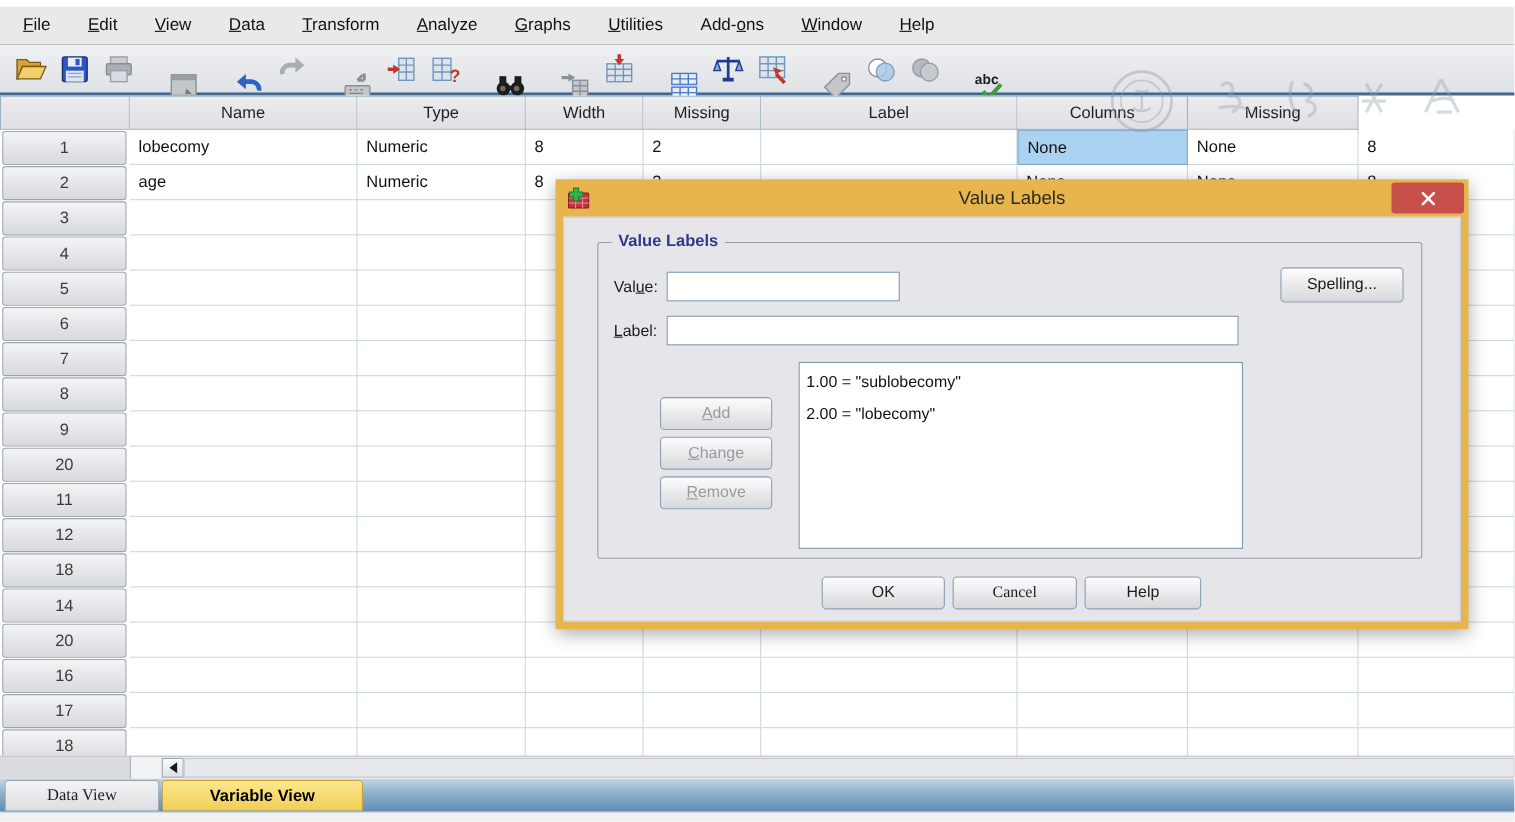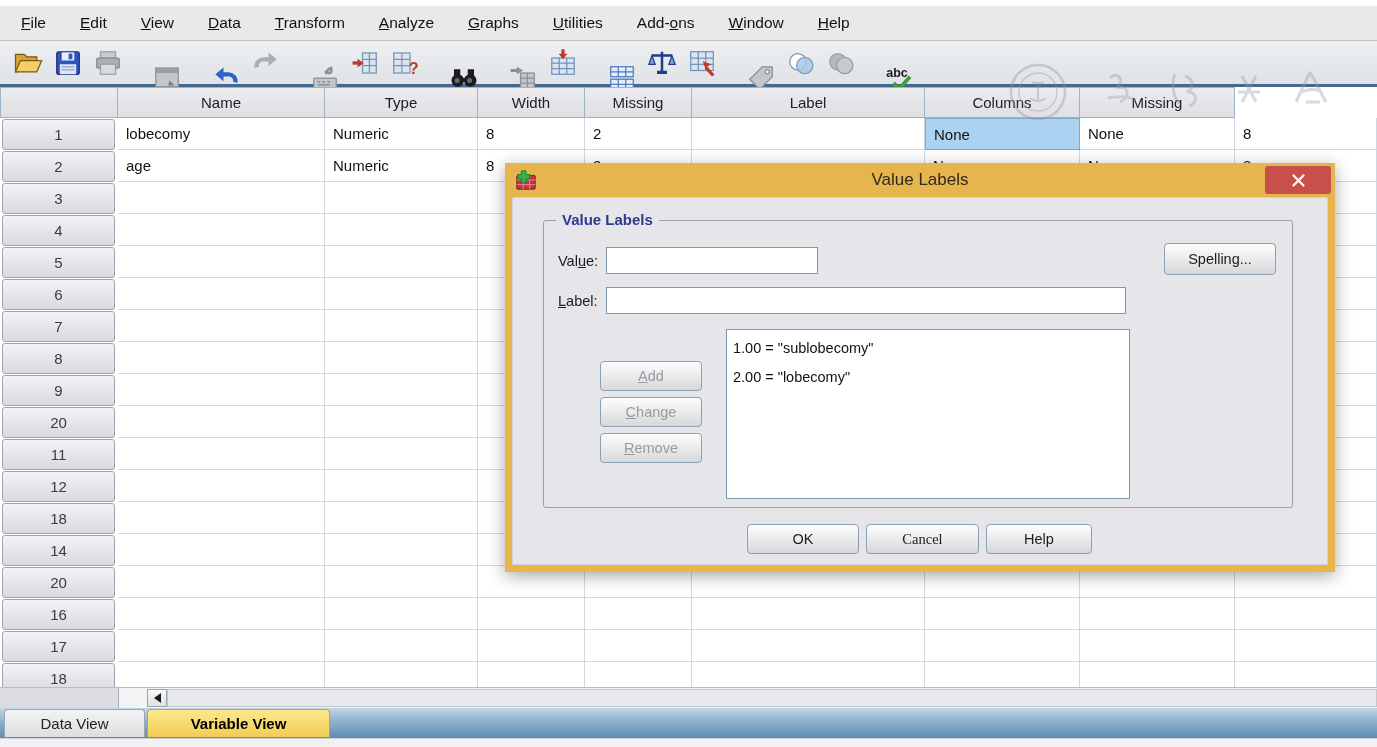--- a/index.html
+++ b/index.html
@@ -52,21 +52,21 @@
                    border-bottom:5px solid transparent;border-right:7px solid #1c1c1c;}
   #hscroll .track{position:absolute;left:167px;top:1px;right:0;height:18px;
                   background:#e7e9ec;border:1px solid #c2c8cd;box-sizing:border-box;}
 
   
   #tabsbar{position:absolute;top:708px;left:0;right:0;height:30px;
            background:linear-gradient(180deg,#c2d6e4 0%,#8db1cc 45%,#5f8bb0 100%);}
   .tab{position:absolute;top:1px;height:28px;display:flex;align-items:center;justify-content:center;
        font-size:15px;border-radius:4px 4px 0 0;box-sizing:border-box;}
   #tab-data{left:4px;width:141px;background:linear-gradient(#f3f3f4,#dedee1);
-            border:1px solid #9aa7b1;border-bottom:none;color:#222;}
+            border:1px solid #9aa7b1;border-bottom:none;color:#222;font-family:Liberation Serif, serif;}
   #tab-variable{left:147px;width:183px;background:linear-gradient(#fbe88d,#f2cd55);
                 border:1px solid #c9a23c;border-bottom:none;color:#000;font-weight:bold;}
   #bottomstrip{position:absolute;top:738px;left:0;right:0;height:9px;background:#f1f1f3;
                border-top:1px solid #cdd3d8;}
 
   
   #dialog{position:absolute;left:505px;top:163px;width:830px;height:409px;background:#e7b54e;
           z-index:10;box-shadow:0 4px 16px rgba(0,0,0,.35);}
   #dlg-title{position:absolute;top:0;left:0;right:0;height:34px;display:flex;align-items:center;}
   #dlg-title .ticon{position:absolute;left:10px;top:6px;width:22px;height:22px;}

